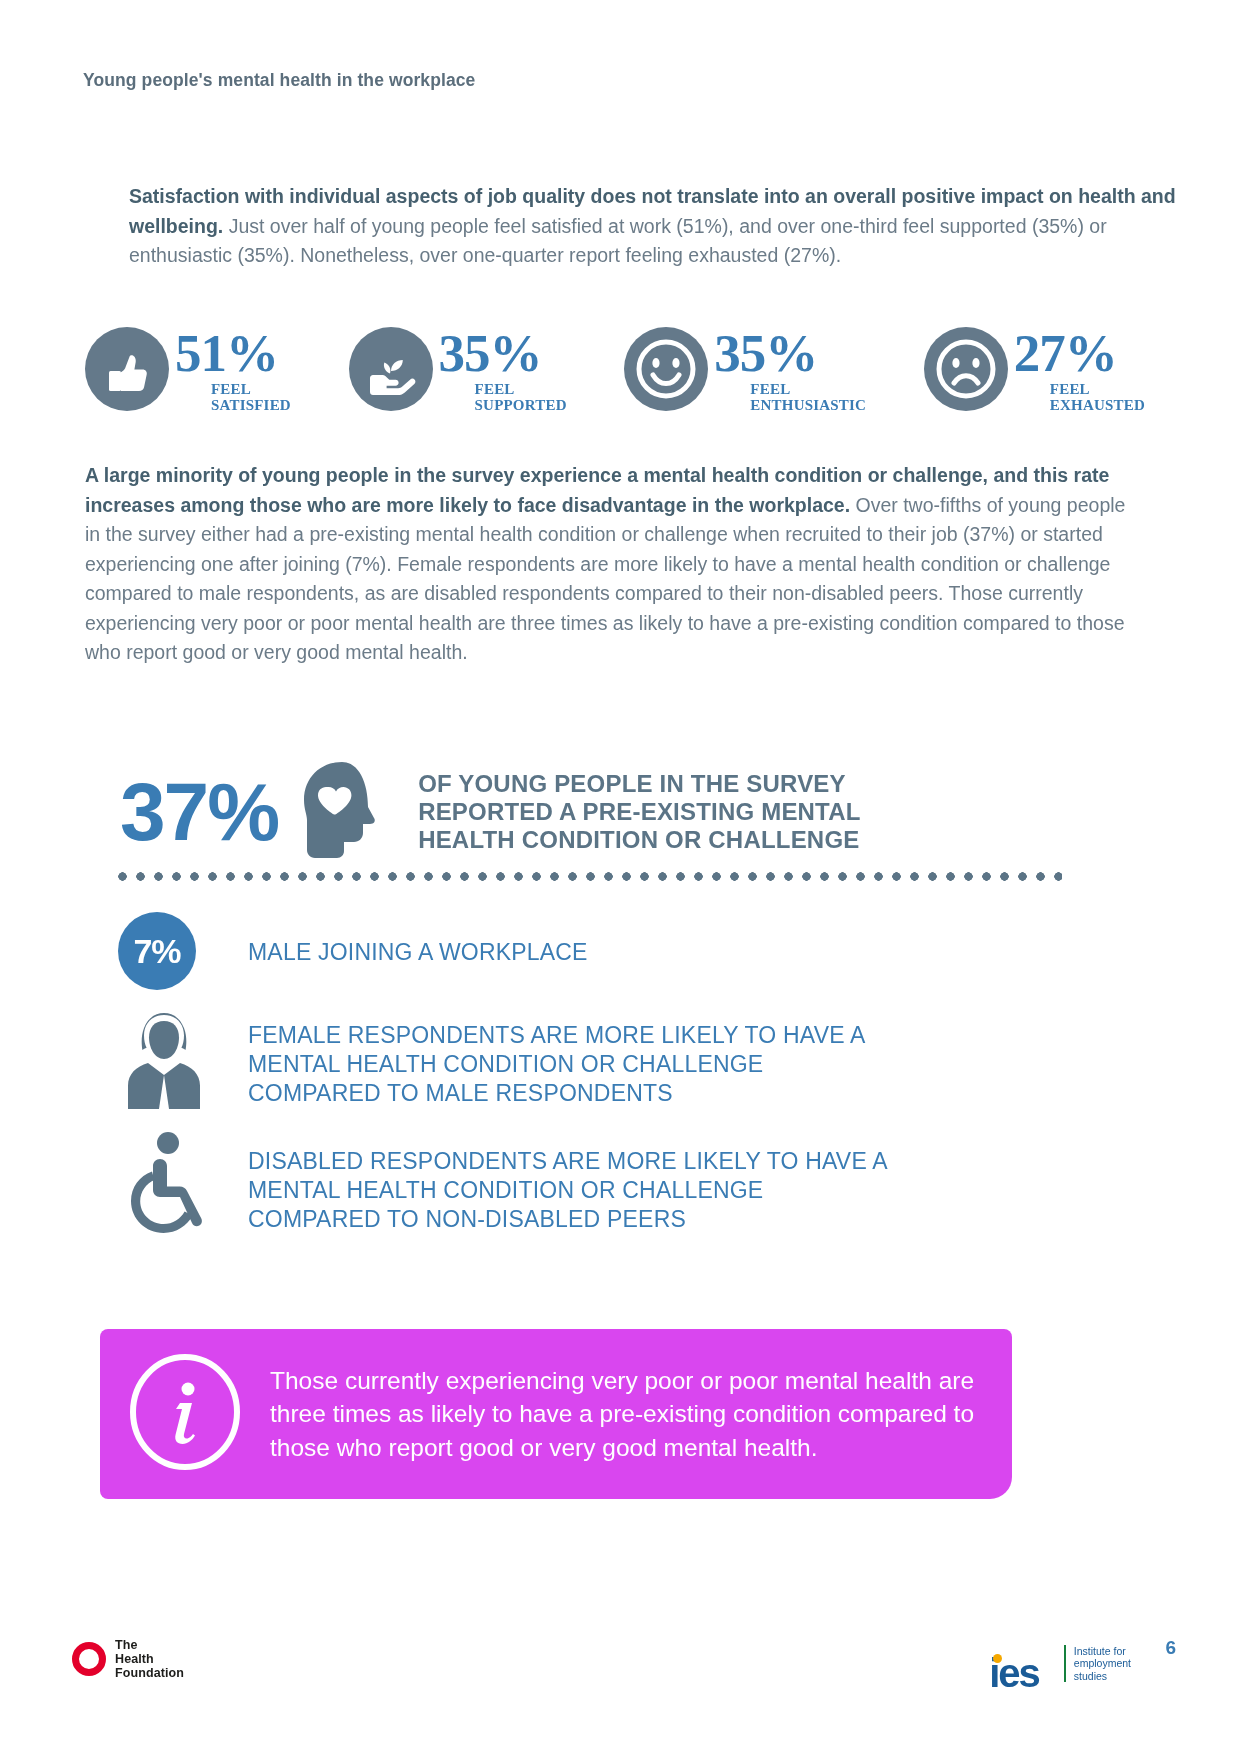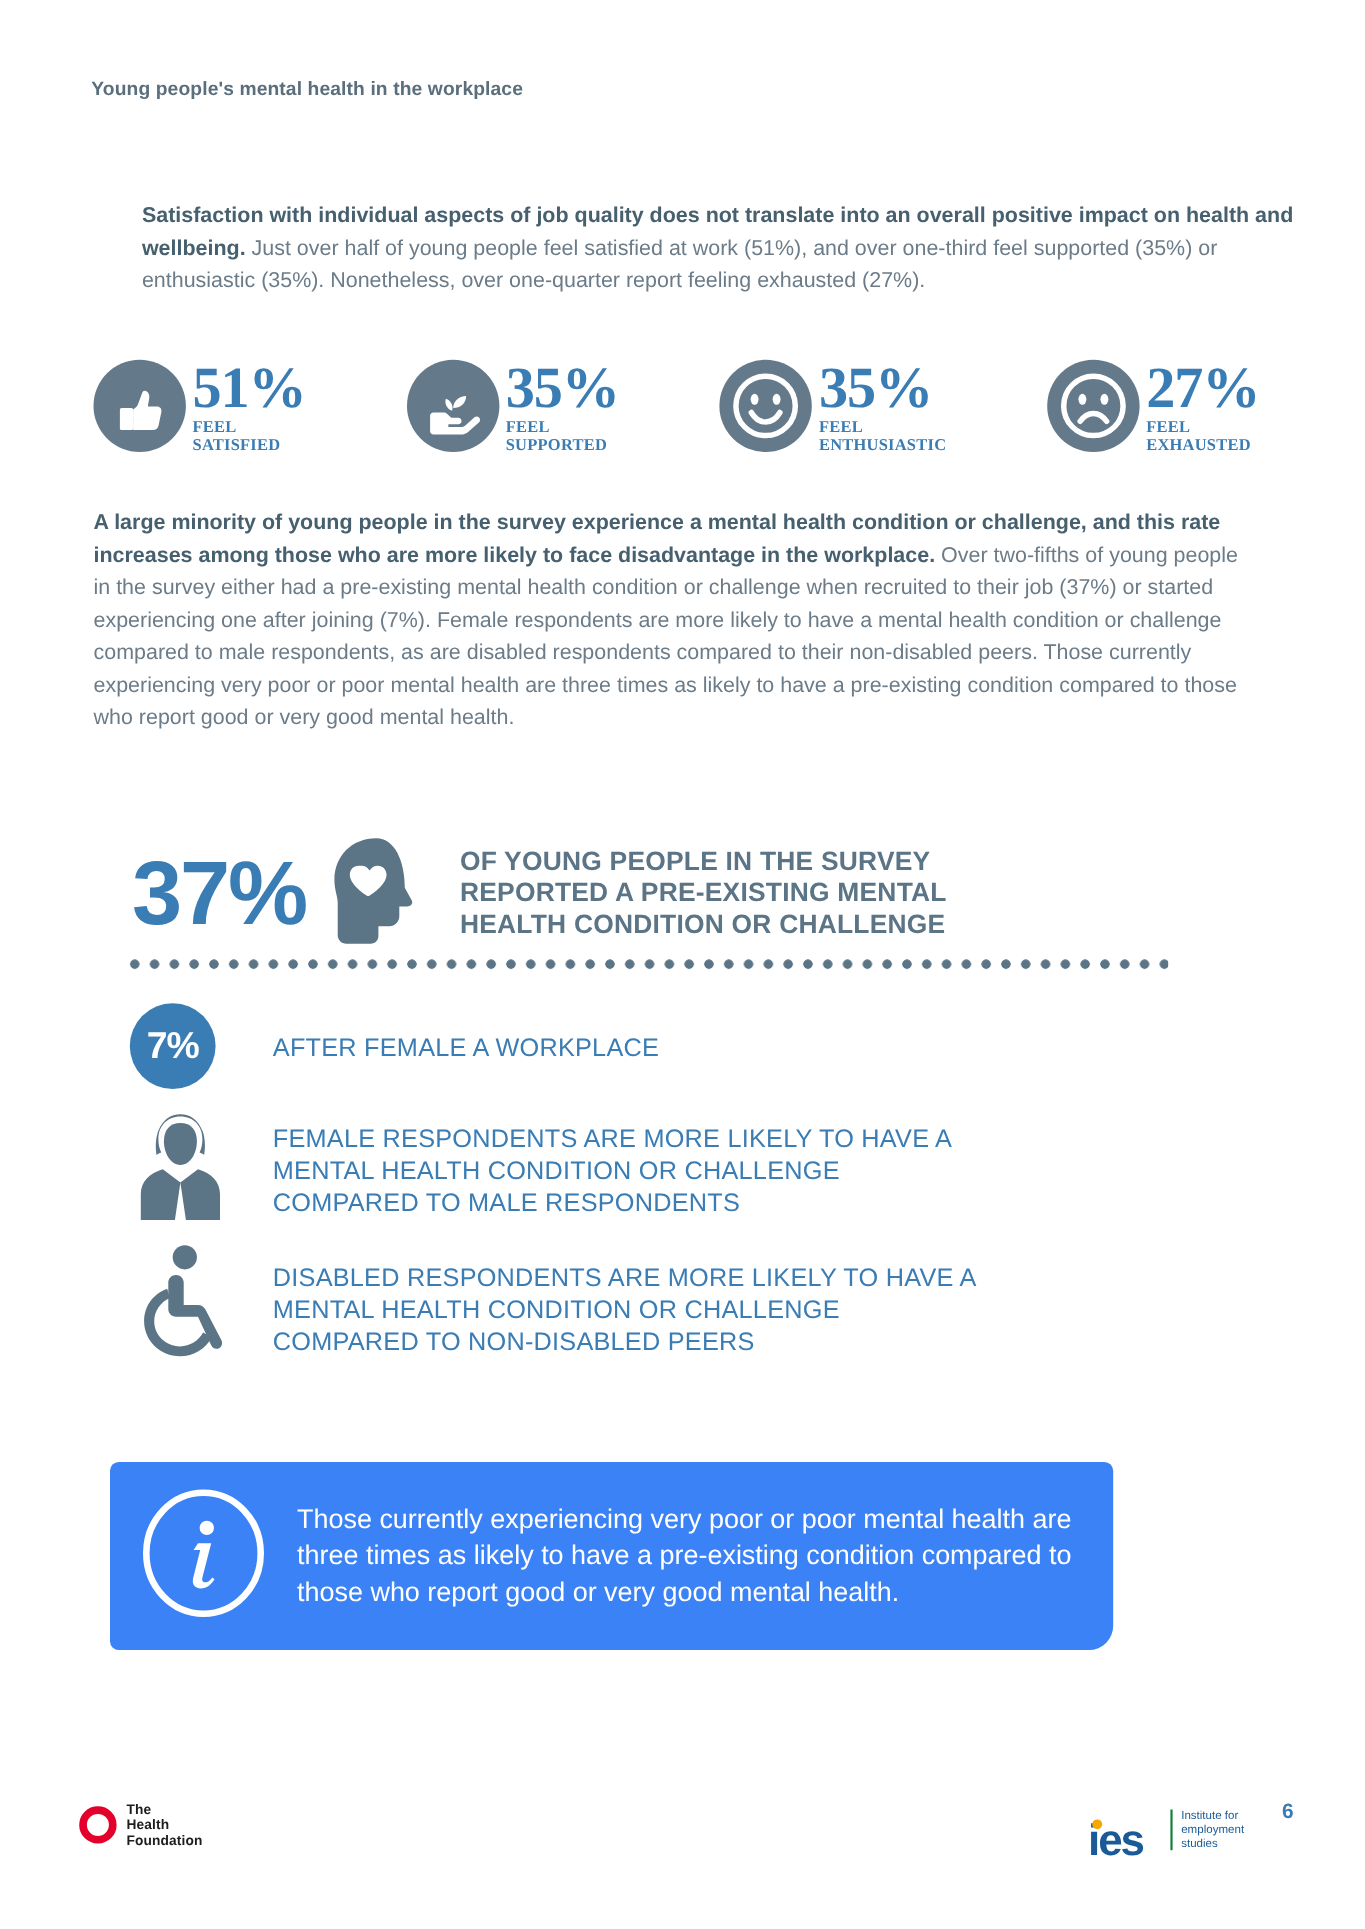--- a/index.html
+++ b/index.html
@@ -76,20 +76,21 @@
     line-height: 0.92;
     letter-spacing: -1px;
   }
   .stat-label {
     font-size: 15px;
     font-weight: bold;
     color: #3a7cb4;
     line-height: 1.05;
     letter-spacing: 0.2px;
     margin-top: 4px;
+    margin-left: 36px;
   }
 
   
   .hero {
     position: absolute;
     left: 120px;
     top: 760px;
     width: 1020px;
     display: flex;
     align-items: center;
@@ -165,21 +166,21 @@
   .row--disabled .row-text { padding-top: 16px; }
   .row--female { margin-top: 12px; }
   .row--disabled { margin-top: 18px; }
 
   
   .callout {
     position: absolute;
     left: 100px;
     top: 1329px;
     width: 912px;
-    background: #3b82f6;
+    background: #d946ef;
     border-radius: 8px 8px 22px 8px;
     display: flex;
     align-items: center;
     padding: 24px 30px 24px 26px;
     gap: 26px;
   }
   .callout-icon { flex: 0 0 auto; }
   .callout-text {
     font-size: 24.5px;
     line-height: 1.36;
@@ -357,21 +358,21 @@
 
   <div class="dotted-divider"></div>
 
   <div class="rows">
 
     <div class="row row--seven">
       <div class="row-icon">
         <div class="seven-circle">7%</div>
       </div>
       <div class="row-text">
-        <div>AFTER FEMALE A WORKPLACE</div>
+        <div>MALE JOINING A WORKPLACE</div>
       </div>
     </div>
 
     <div class="row row--female">
       <div class="row-icon">
         <svg width="92" height="104" viewBox="0 0 92 104" aria-hidden="true">
           <path d="M46 6c-12 0-20 8.6-20 20.5 0 5 1 9 2.6 12.2-2.6 1-4.2 2.2-4.2 2.2s-2.4-12 1.6-22C30 9 37 4 46 4s16 5 20 15c4 10 1.6 22 1.6 22s-1.6-1.2-4.2-2.2C65 35.5 66 31.5 66 26.5 66 14.6 58 6 46 6z" fill="#5b7486"></path>
           <path d="M46 12c9.6 0 15 6.6 15 16.5S55.6 50 46 50 31 38.4 31 28.5 36.4 12 46 12z" fill="#5b7486"></path>
           <path d="M30 54l16 12 16-12c12 3.4 20 11.4 20 22.6V100H10V76.6C10 65.4 18 57.4 30 54z" fill="#5b7486"></path>
           <path d="M43 54h6l-3 10-3-10z" fill="#ffffff"></path>

